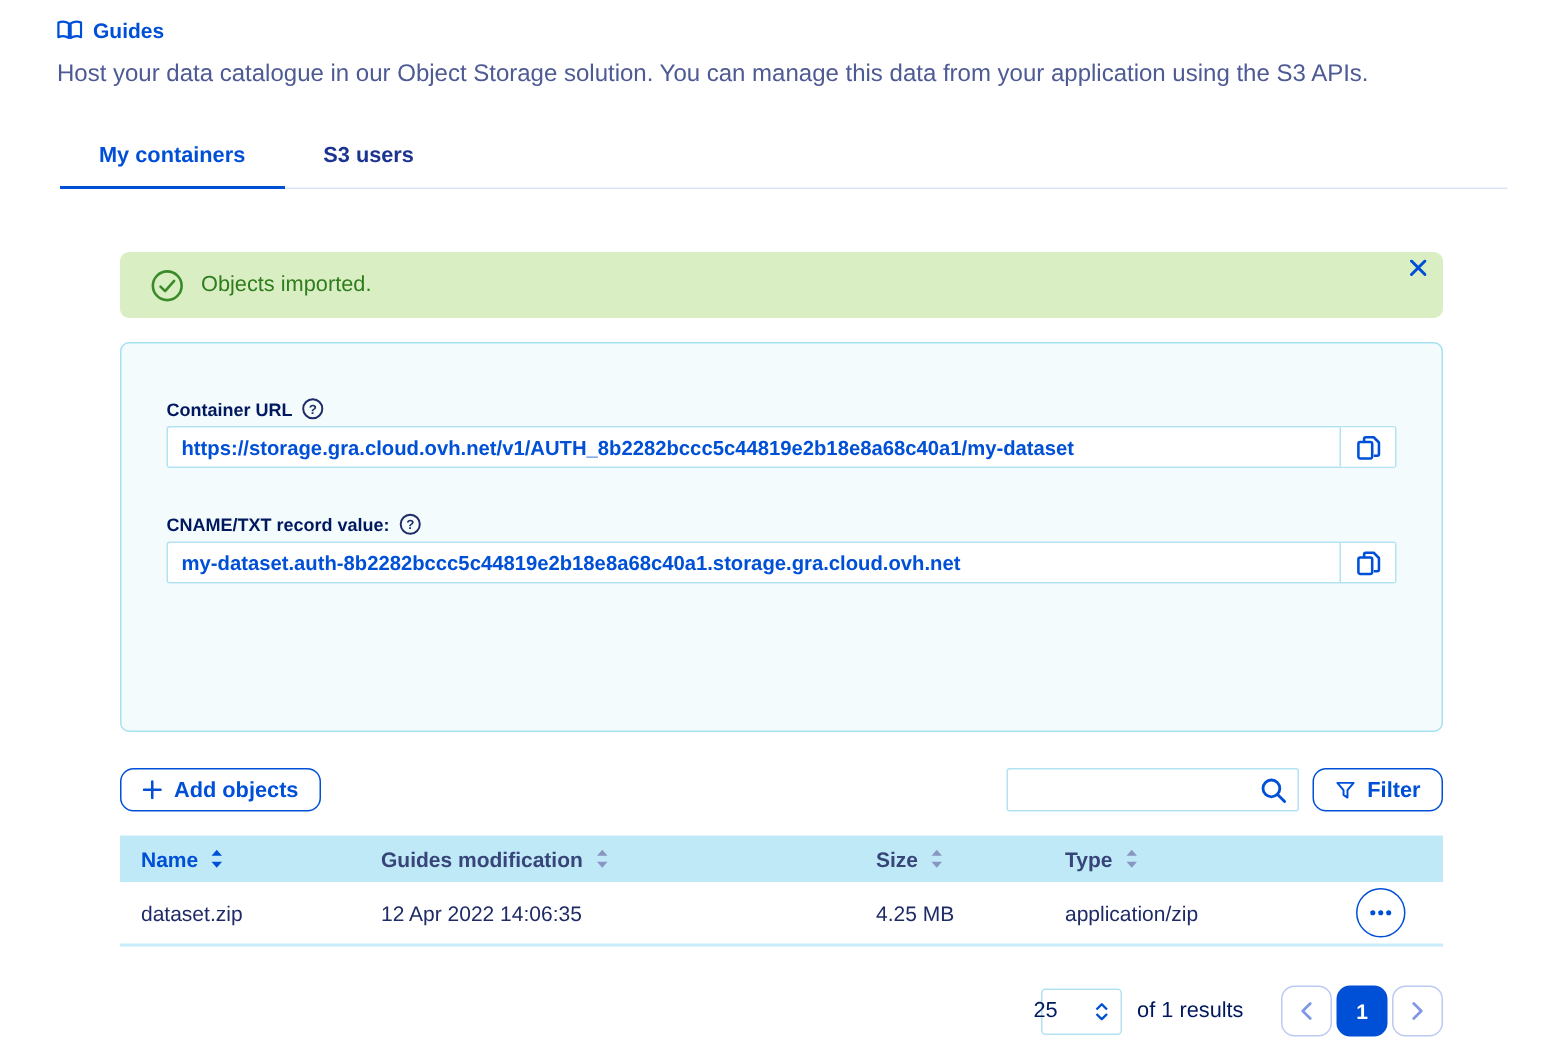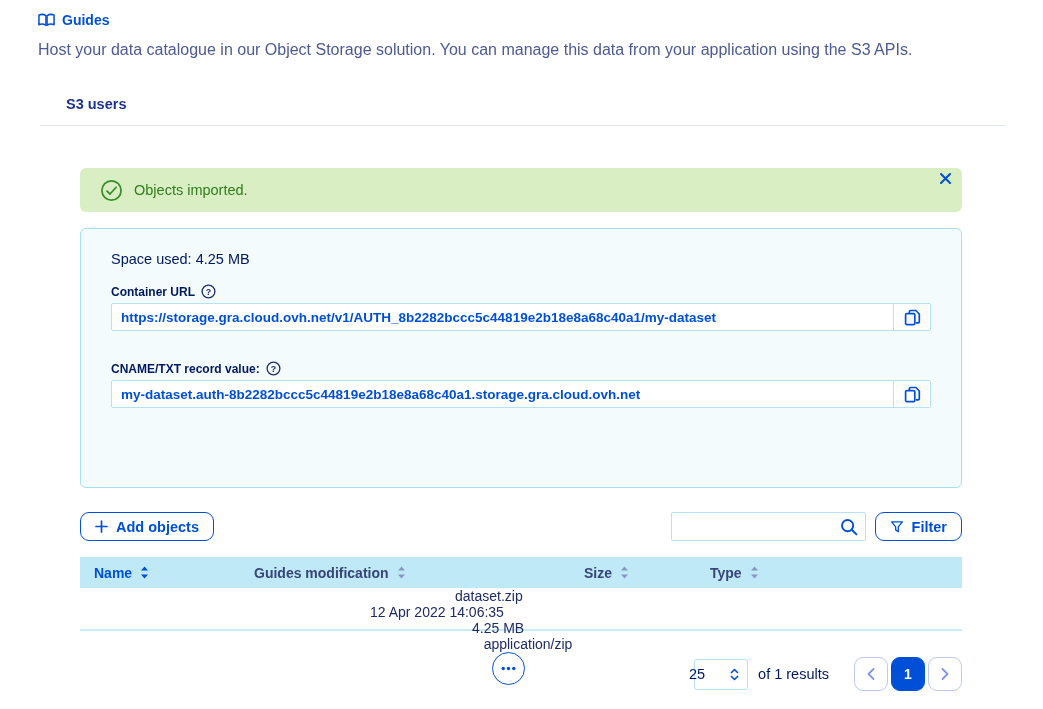--- a/index.html
+++ b/index.html
@@ -62,21 +62,21 @@
   .thead { display:flex; background:#bfe9f7; height:31px; align-items:center; }
   .th { display:flex; align-items:center; gap:8px; font-size:14px; font-weight:700;
     color:#374579; padding-left:14px; cursor:pointer; }
   .th.sorted { color:#0050d7; }
   .col-name { width:160px; }
   .col-mod { width:330px; }
   .col-size { width:126px; }
   .col-type { flex:1; }
   .col-actions { width:58px; }
   .trow { display:flex; align-items:center; height:43px; background:#fff;
-    border-bottom:2px solid #c8ecf9;flex-direction:column; }
+    border-bottom:2px solid #c8ecf9; }
   .td { font-size:14px; color:#1f2b66; padding-left:14px; }
   .menu-btn { width:33px; height:33px; border-radius:50%; border:1.5px solid #0050d7;
     background:#fff; display:flex; align-items:center; justify-content:center; cursor:pointer; }
 
   
   .pagination { margin-top:26px; display:flex; justify-content:flex-end; align-items:center; }
   .page-size { display:flex; align-items:center; justify-content:flex-end; gap:24px;
     width:54px; height:31px; border:1px solid #b3e3f2; border-radius:3px; padding:0 7px;
     font-size:14.5px; color:#00185e; cursor:pointer; background:#fff; }
   .results-label { margin:0 22px 0 10px; font-size:14.5px; color:#00185e; }
@@ -97,20 +97,21 @@
           <path d="M17 1.8 C14.8 .8 11.8 .9 9.6 2.3 V12.6 C11.8 11.2 14.8 11.1 17 12 Z" fill="none" stroke="#0050d7" stroke-width="1.6" stroke-linejoin="round"></path>
         </svg>
     </span>
     <span>Guides</span>
   </div>
 </div>
 
 <p class="subtitle">Host your data catalogue in our Object Storage solution. You can manage this data from your application using the S3 APIs.</p>
 
 <div class="tabbar">
+  <div class="tab active">My containers</div>
   <div class="tab">S3 users</div>
 </div>
 
 <div class="content">
 
   <div class="banner">
     <span style="line-height:0;">
       <svg width="23" height="23" viewBox="0 0 24 24">
           <circle cx="12" cy="12" r="10" fill="none" stroke="#3a8a2a" stroke-width="1.8"></circle>
           <path d="M7.3 12.6 l3.2 3.1 L16.8 8.6" fill="none" stroke="#3a8a2a" stroke-width="1.8" stroke-linecap="round" stroke-linejoin="round"></path>
@@ -118,21 +119,20 @@
     </span>
     <span class="banner-text">Objects imported.</span>
     <span class="banner-close">
       <svg width="11" height="11" viewBox="0 0 11 11">
           <path d="M1 1 L10 10 M10 1 L1 10" stroke="#0050d7" stroke-width="2" stroke-linecap="round"></path>
         </svg>
     </span>
   </div>
 
   <div class="panel">
-    <div class="panel-line">Space used: 4.25 MB</div>
 
     <div class="field-label">
       <span>Container URL</span>
       <span style="line-height:0;">
         <svg width="15" height="15" viewBox="0 0 16 16">
             <circle cx="8" cy="8" r="6.8" fill="none" stroke="#1f2b66" stroke-width="1.4"></circle>
             <text x="8" y="11.4" text-anchor="middle" font-size="9.5" font-weight="bold" fill="#1f2b66" font-family="Liberation Sans, sans-serif">?</text>
           </svg>
       </span>
     </div>

